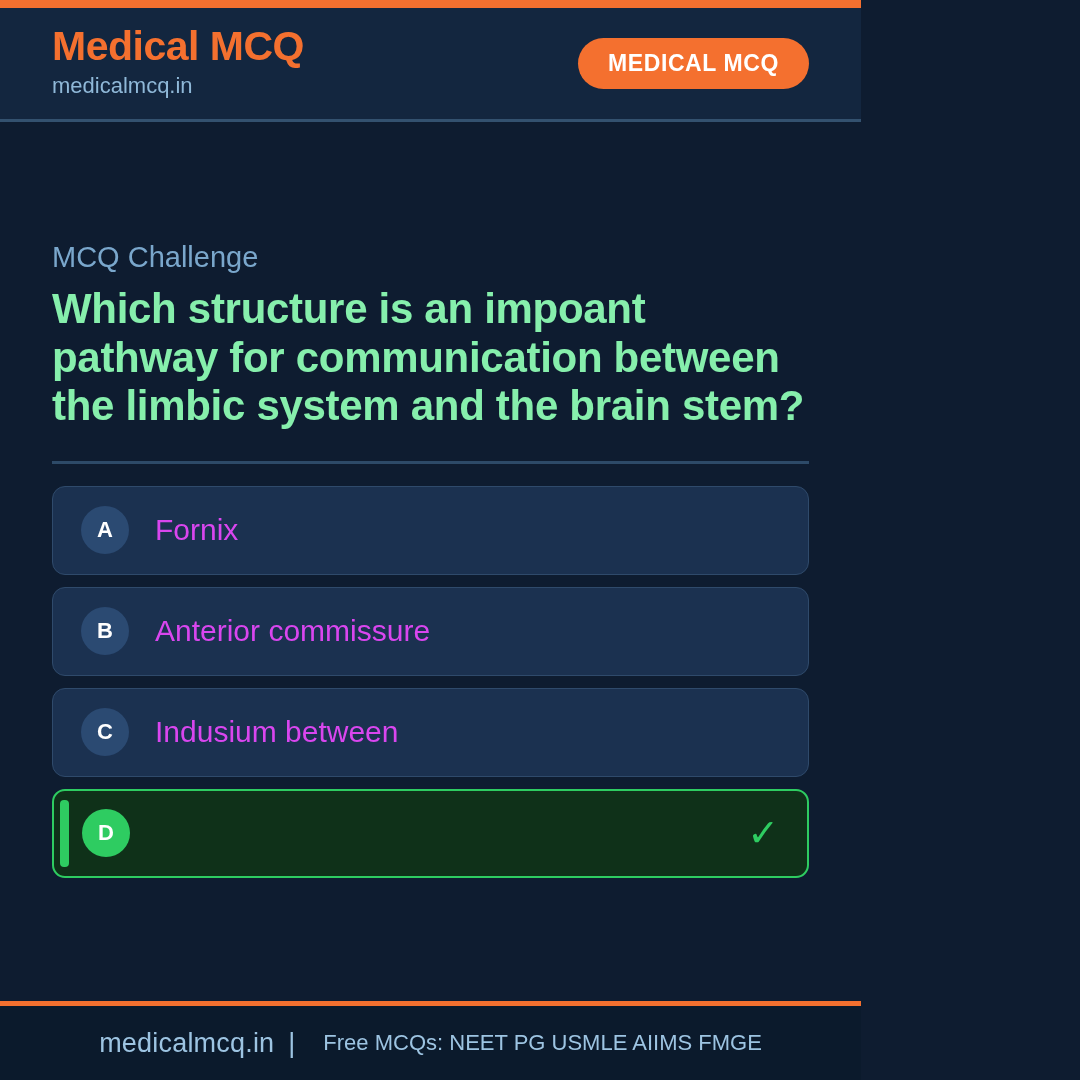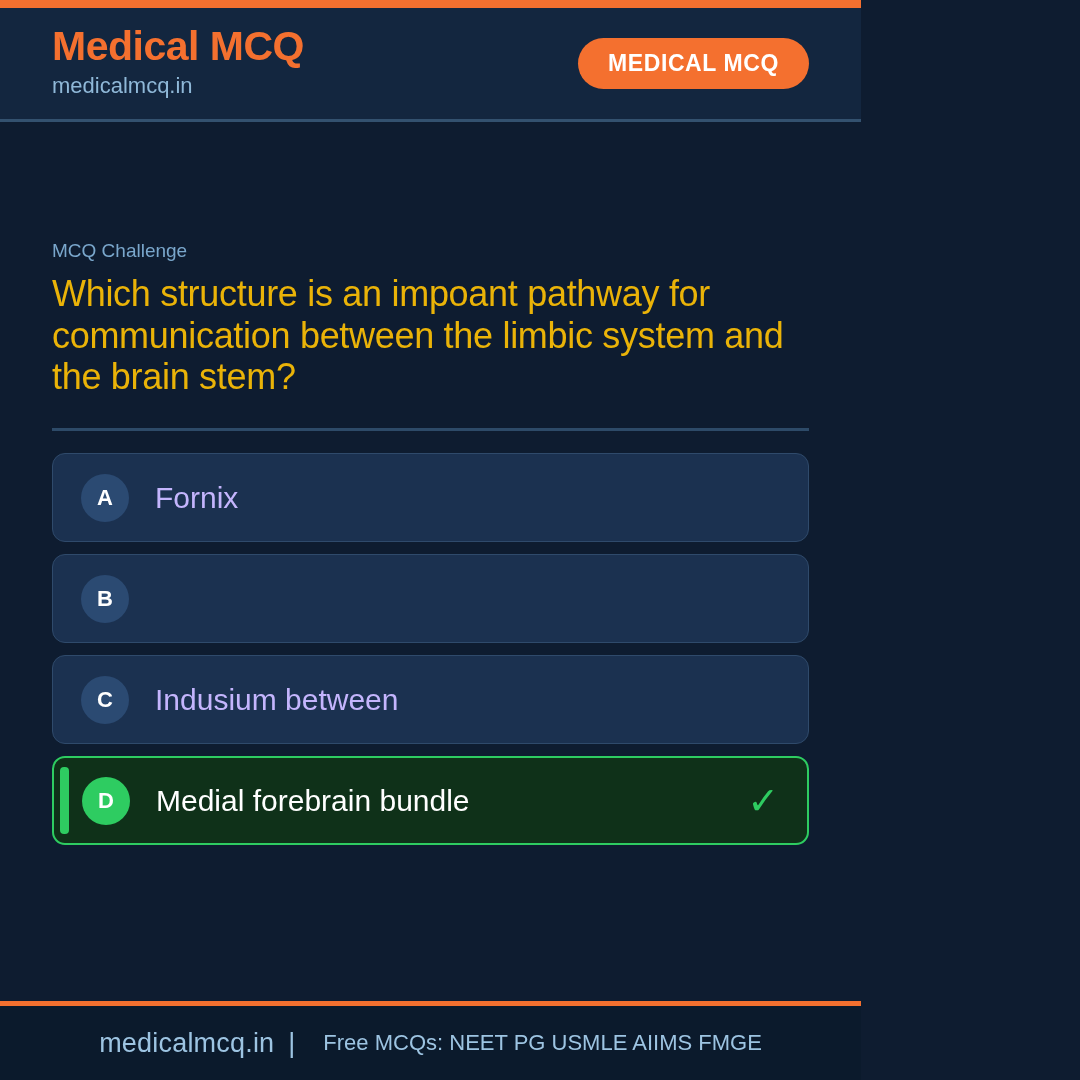--- a/index.html
+++ b/index.html
@@ -73,30 +73,30 @@
   .body-area {
     flex:1 1 auto;
     padding:0 52px;
     display:flex;
     flex-direction:column;
   }
 
   .spacer-top { height:118px; flex:0 0 auto; }
 
   .eyebrow {
-    font-size:19px;
+    font-size:29px;
     color:#7aa7cc;
     line-height:1.2;
     margin-bottom:10px;
   }
 
   .question {
-    font-size:36px;
-    font-weight:normal;
-    color:#eab308;
+    font-size:42px;
+    font-weight:bold;
+    color:#86efac;
     line-height:1.16;
     letter-spacing:-0.3px;
     max-width:930px;
   }
 
   .divider {
     height:3px;
     background:#2d4a68;
     margin-top:30px;
     margin-bottom:22px;
@@ -131,21 +131,21 @@
     font-weight:bold;
     display:flex;
     align-items:center;
     justify-content:center;
     flex:0 0 auto;
   }
 
   .opt-text {
     margin-left:26px;
     font-size:30px;
-    color:#c4b5fd;
+    color:#d946ef;
     line-height:1.2;
   }
 
   
   .option.correct {
     background:#0f3119;
     border:2px solid #2ecc61;
   }
   .option.correct .accent {
     position:absolute;
@@ -225,31 +225,31 @@
 
     <div class="options">
 
       <div class="option">
         <div class="opt-badge">A</div>
         <div class="opt-text">Fornix</div>
       </div>
 
       <div class="option">
         <div class="opt-badge">B</div>
+        <div class="opt-text">Anterior commissure</div>
       </div>
 
       <div class="option">
         <div class="opt-badge">C</div>
         <div class="opt-text">Indusium between</div>
       </div>
 
       <div class="option correct">
         <div class="accent"></div>
         <div class="opt-badge">D</div>
-        <div class="opt-text">Medial forebrain bundle</div>
         <div class="check">✓</div>
       </div>
 
     </div>
 
     <div class="spacer-bottom"></div>
   </div>
 
   <div class="footer-rule"></div>
 

